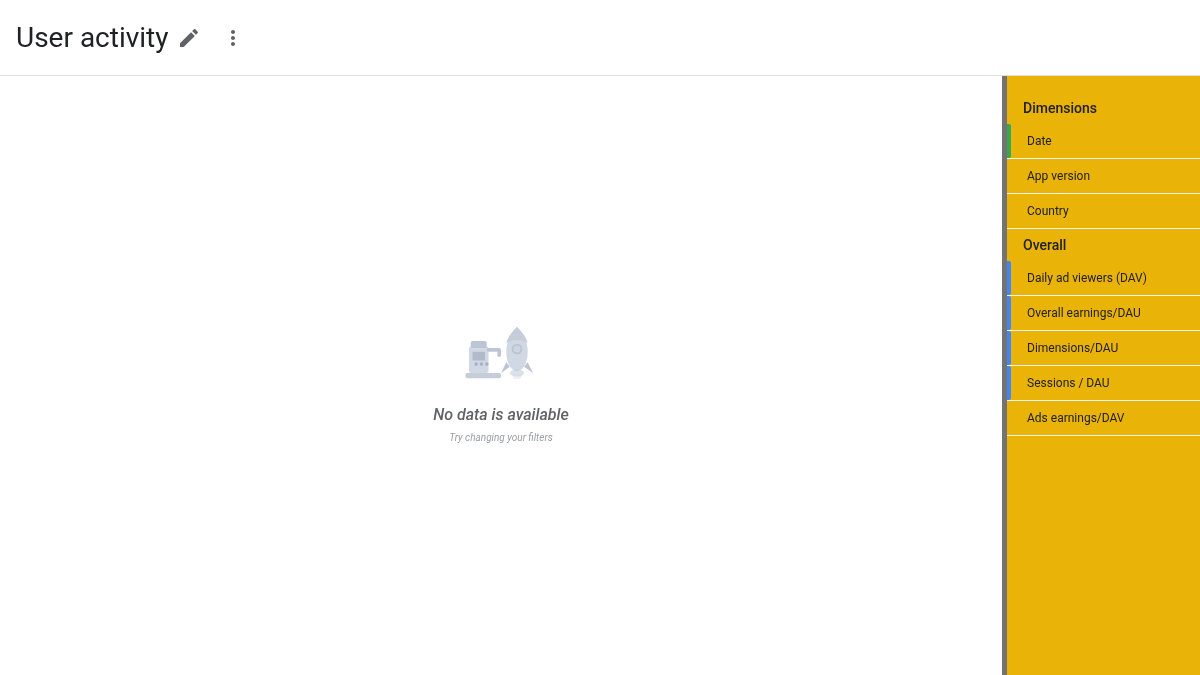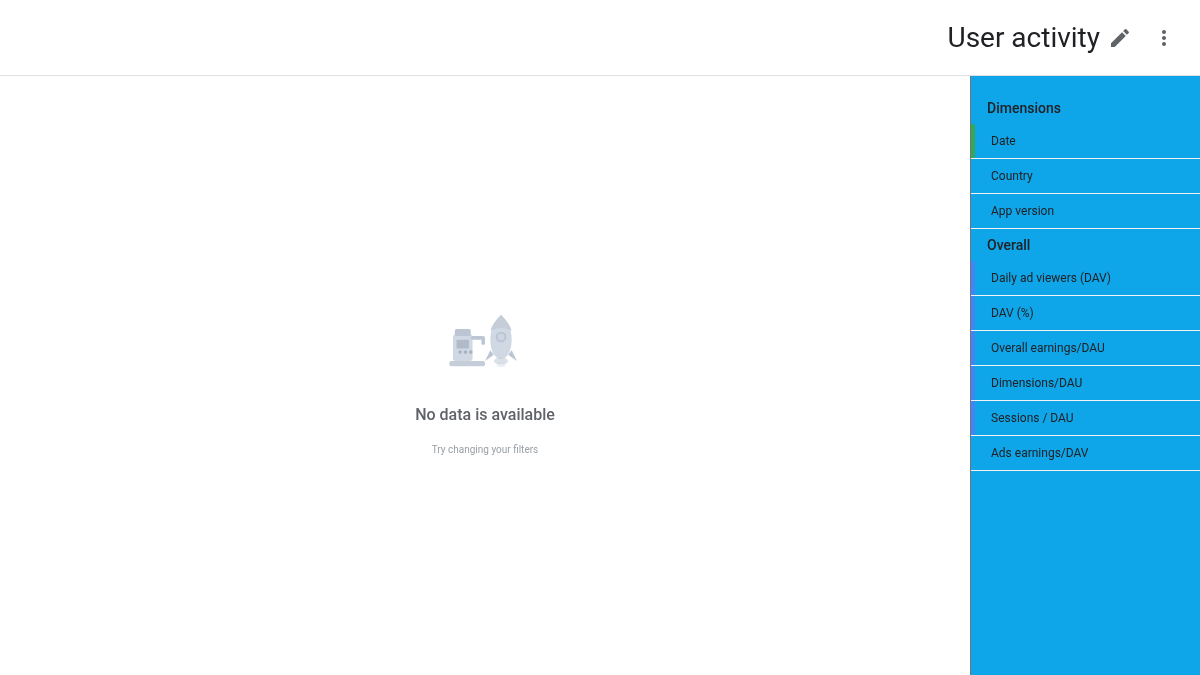--- a/index.html
+++ b/index.html
@@ -10,21 +10,21 @@
       height: 675px;
       overflow: hidden;
       display: flex;
       flex-direction: column;
     }
 
     
     .header {
       display: flex;
       align-items: center;
-      justify-content: flex-end;
+      justify-content: flex-start;
       padding: 12px 16px 12px 16px;
       border-bottom: 1px solid #e0e0e0;
       height: 76px;
       flex-shrink: 0;
     }
     .header-title {
       font-size: 28px;
       font-weight: 400;
       color: #202124;
     }
@@ -64,44 +64,45 @@
       display: flex;
       align-items: center;
       justify-content: center;
       flex-direction: column;
       background: #fff;
     }
     .empty-state {
       display: flex;
       flex-direction: column;
       align-items: center;
-      gap: 20px;
+      gap: 8px;
+      font-style: italic;
     }
     .empty-icon {
       width: 90px;
       height: 80px;
       margin-bottom: 8px;
     }
     .empty-title {
       font-size: 16px;
       color: #5f6368;
       font-weight: 500;
     }
     .empty-subtitle {
       font-size: 10px;
       color: #9aa0a6;
     }
 
     
     .sidebar {
-      width: 230px;
-      border-left: 1px solid #737373;
+      width: 198px;
+      border-left: 5px solid #737373;
       overflow-y: auto;
       padding: 16px 0;
-      background: #0ea5e9;
+      background: #eab308;
       flex-shrink: 0;
     }
     .sidebar-section-title {
       font-size: 14px;
       font-weight: 500;
       color: #202124;
       padding: 8px 16px 8px 16px;
     }
     .sidebar-item {
       display: flex;
@@ -188,35 +189,31 @@
   </div>
 
   <div class="sidebar">
     <div class="sidebar-section-title">Dimensions</div>
 
     <div class="sidebar-item">
       <span class="indicator indicator-green"></span>
       <span class="item-label">Date</span>
     </div>
     <div class="sidebar-item">
+      <span class="item-label">App version</span>
+    </div>
+    <div class="sidebar-item">
       <span class="item-label">Country</span>
     </div>
-    <div class="sidebar-item">
-      <span class="item-label">App version</span>
-    </div>
 
     <div class="sidebar-section-title">Overall</div>
 
     <div class="sidebar-item">
       <span class="indicator indicator-blue"></span>
       <span class="item-label">Daily ad viewers (DAV)</span>
-    </div>
-    <div class="sidebar-item">
-      <span class="indicator indicator-blue"></span>
-      <span class="item-label">DAV (%)</span>
     </div>
     <div class="sidebar-item">
       <span class="indicator indicator-blue"></span>
       <span class="item-label">Overall earnings/DAU</span>
     </div>
     <div class="sidebar-item">
       <span class="indicator indicator-blue"></span>
       <span class="item-label">Dimensions/DAU</span>
     </div>
     <div class="sidebar-item">

